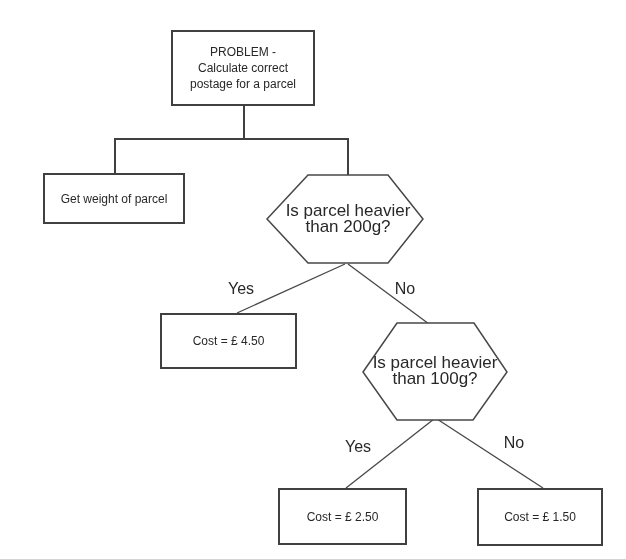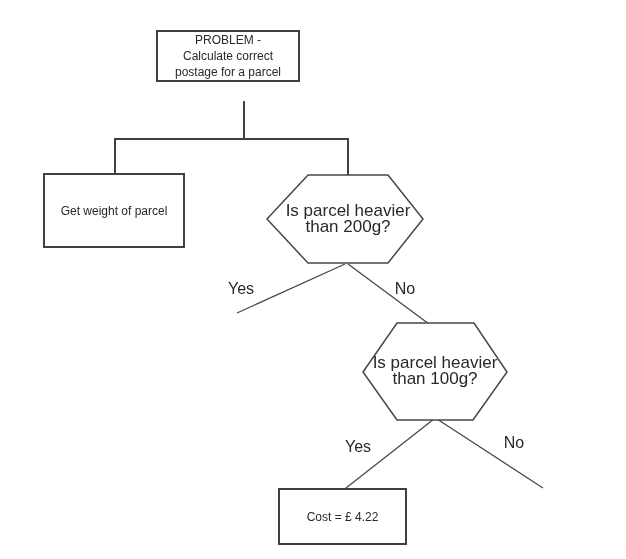--- a/index.html
+++ b/index.html
@@ -77,29 +77,31 @@
       <line x1="345" y1="264" x2="237" y2="313"></line>
       <line x1="348" y1="264" x2="429" y2="324"></line>
       <line x1="434" y1="419" x2="346" y2="488"></line>
       <line x1="437" y1="419" x2="543" y2="488"></line>
     </g>
 
     <polygon points="267,219 308,175 388,175 423,219 388,263 308,263" fill="#ffffff" stroke="#474747" stroke-width="1.5"></polygon>
     <polygon points="363,372 397,323 474,323 507,372 473,420 397,420" fill="#ffffff" stroke="#474747" stroke-width="1.5"></polygon>
   </svg>
 
-  <div class="node box" style="left:156px; top:30px; width:144px; height:52px;">PROBLEM -
+  <div class="node box" style="left:171px; top:30px; width:144px; height:76px;">PROBLEM -
 Calculate correct
 postage for a parcel</div>
 
-  <div class="node box" style="left:43px; top:173px; width:142px; height:75px;">Get weight of parcel</div>
+  <div class="node box" style="left:43px; top:173px; width:142px; height:51px;">Get weight of parcel</div>
 
+  <div class="node box" style="left:160px; top:313px; width:137px; height:56px;">Cost = £ 4.50</div>
 
-  <div class="node box" style="left:278px; top:488px; width:129px; height:57px;">Cost = £ 4.22</div>
+  <div class="node box" style="left:278px; top:488px; width:129px; height:57px;">Cost = £ 2.50</div>
 
+  <div class="node box" style="left:477px; top:488px; width:126px; height:58px;">Cost = £ 1.50</div>
 
   <div class="hex-label" style="left:280px; top:203px; width:136px;">Is parcel heavier
 than 200g?</div>
 
   <div class="hex-label" style="left:367px; top:355px; width:136px;">Is parcel heavier
 than 100g?</div>
 
   <div class="edge-label" style="left:219px; top:282px;">Yes</div>
 
   <div class="edge-label" style="left:383px; top:282px;">No</div>

